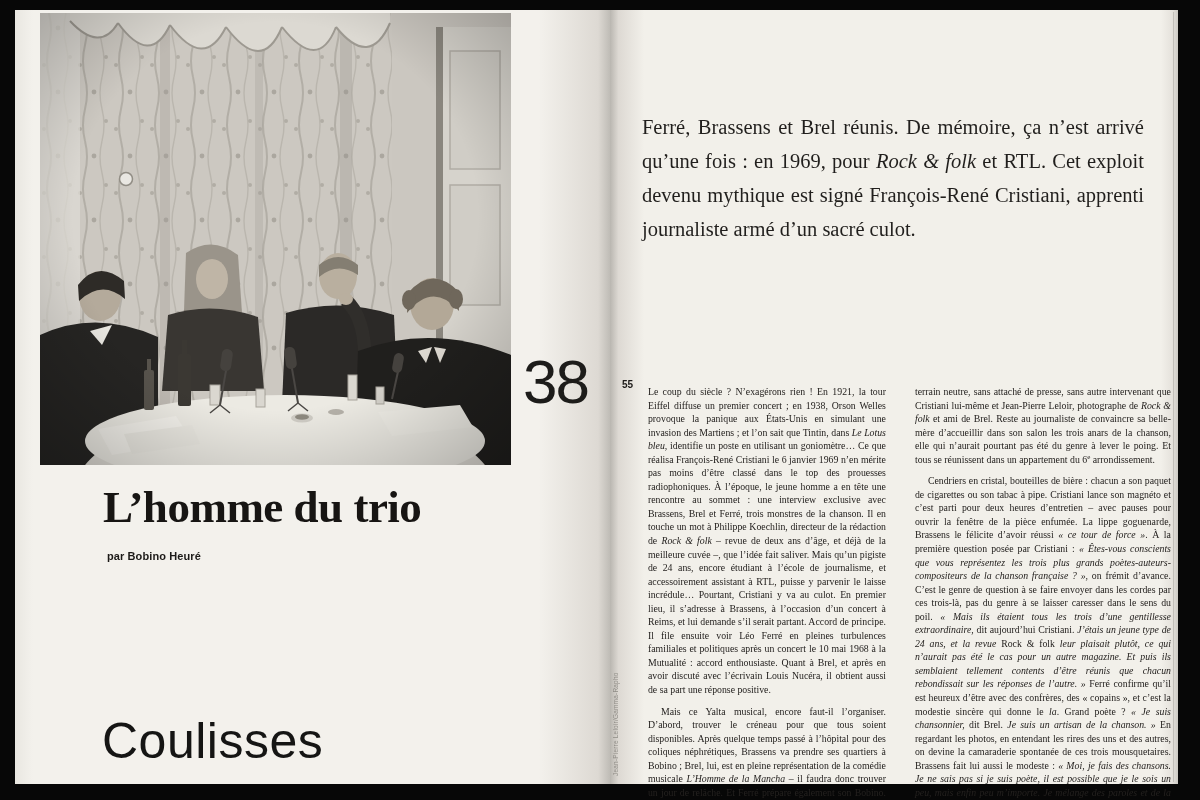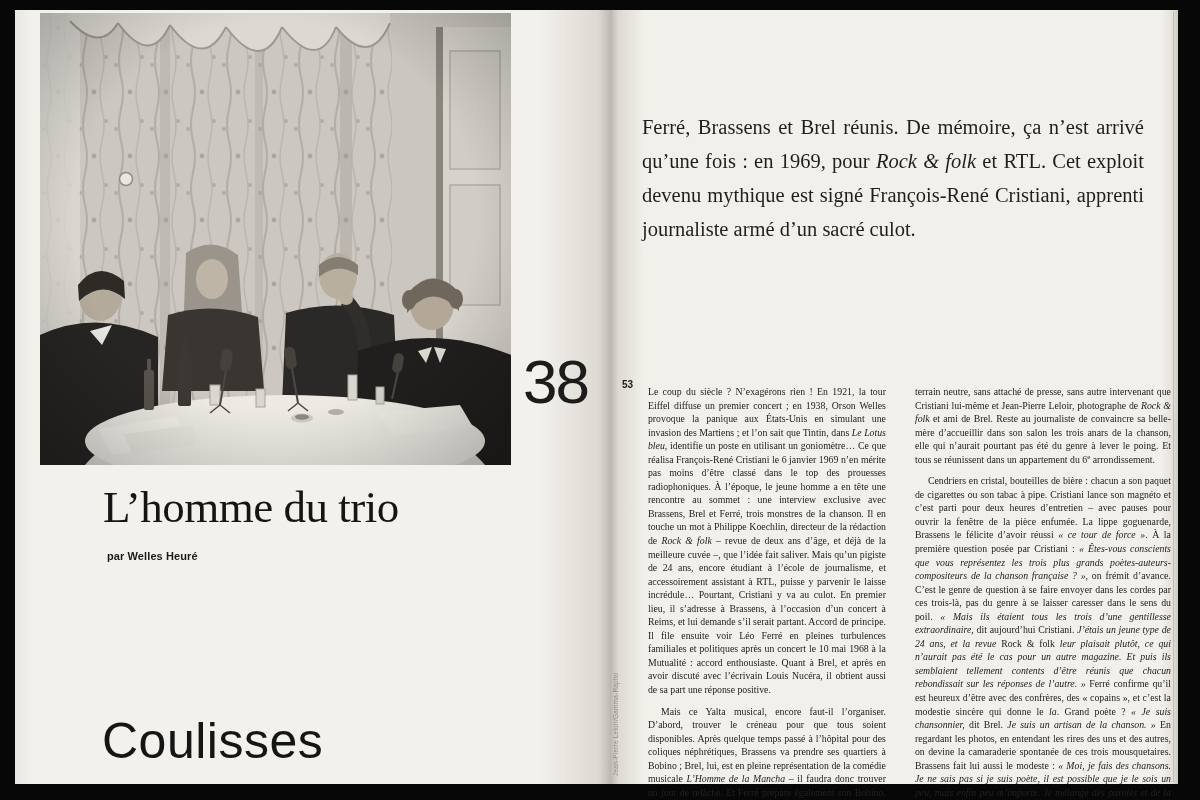--- a/index.html
+++ b/index.html
@@ -28,21 +28,21 @@
     position:absolute;left:25px;top:3px;width:471px;height:452px;overflow:hidden;
     background:#c6c2bb;
   }
   .photo svg{display:block;width:100%;height:100%;}
   .bignum{
     position:absolute;left:508px;top:341px;
     font-size:62px;line-height:1;letter-spacing:-2px;color:#1d1c1a;font-weight:400;
   }
   .title{
     position:absolute;left:88px;top:472px;width:460px;
-    font-family:"Liberation Serif",serif;font-weight:400;
+    font-family:"Liberation Serif",serif;font-weight:700;
     font-size:45px;line-height:1.15;letter-spacing:-0.5px;color:#171513;
   }
   .byline{
     position:absolute;left:92px;top:540px;
     font-size:11px;font-weight:bold;color:#1c1a18;letter-spacing:0.1px;
   }
   .section{
     position:absolute;left:87px;top:706px;
     font-size:50px;line-height:1;font-weight:400;letter-spacing:0.5px;color:#151514;
   }
@@ -189,30 +189,30 @@
         </g>
 
         <rect width="471" height="452" fill="url(#vig)"></rect>
       </svg>
     </div>
 
     <div class="bignum">38</div>
 
     <h1 class="title" style="margin:0;">L’homme du trio</h1>
 
-    <div class="byline">par Welles Heuré</div>
+    <div class="byline">par Bobino Heuré</div>
 
     <div class="section">Coulisses</div>
   </div>
 
   <div class="page page-right">
 
     <div class="intro"><span>Ferré, Brassens et Brel réunis. De mémoire, ça n’est arrivé qu’une fois&nbsp;: en 1969, pour </span><span class="it">Rock &amp; folk</span><span> et RTL. Cet exploit devenu mythique est signé François-René Cristiani, apprenti journaliste armé d’un sacré culot.</span></div>
 
-    <div class="marker">53</div>
+    <div class="marker">55</div>
 
     <div class="col col1">
         <p class="bp"><span>Le coup du siècle&nbsp;? N’exagérons rien&nbsp;! En 1921, la tour Eiffel diffuse un premier concert&nbsp;; en 1938, Orson Welles provoque la panique aux États-Unis en simulant une invasion des Martiens&nbsp;; et l’on sait que Tintin, dans </span><span class="it">Le Lotus bleu</span><span>, identifie un poste en utilisant un goniomètre… Ce que réalisa François-René Cristiani le 6 janvier 1969 n’en mérite pas moins d’être classé dans le top des prouesses radiophoniques. À l’époque, le jeune homme a en tête une rencontre au sommet&nbsp;: une interview exclusive avec Brassens, Brel et Ferré, trois monstres de la chanson. Il en touche un mot à Philippe Koechlin, directeur de la rédaction de </span><span class="it">Rock &amp; folk</span><span> – revue de deux ans d’âge, et déjà de la meilleure cuvée –, que l’idée fait saliver. Mais qu’un pigiste de 24 ans, encore étudiant à l’école de journalisme, et accessoirement assistant à RTL, puisse y parvenir le laisse incrédule… Pourtant, Cristiani y va au culot. En premier lieu, il s’adresse à Brassens, à l’occasion d’un concert à Reims, et lui demande s’il serait partant. Accord de principe. Il file ensuite voir Léo Ferré en pleines turbulences familiales et politiques après un concert le 10 mai 1968 à la Mutualité&nbsp;: accord enthousiaste. Quant à Brel, et après en avoir discuté avec l’écrivain Louis Nucéra, il obtient aussi de sa part une réponse positive.</span></p>
         <p class="bp ind"><span>Mais ce Yalta musical, encore faut-il l’organiser. D’abord, trouver le créneau pour que tous soient disponibles. Après quelque temps passé à l’hôpital pour des coliques néphrétiques, Brassens va prendre ses quartiers à Bobino&nbsp;; Brel, lui, est en pleine représentation de la comédie musicale </span><span class="it">L’Homme de la Mancha</span><span> – il faudra donc trouver un jour de relâche. Et Ferré prépare également son Bobino. Ensuite, il faudra jongler avec les questions diplomatiques&nbsp;: les directeurs des programmations musicales d’Europe 1 et de RTL se mènent alors une guerre sans merci, se partageant les artistes. La solution semble tenir dans un</span></p>
       </div>
     <div class="col col2">
         <p class="bp"><span>terrain neutre, sans attaché de presse, sans autre intervenant que Cristiani lui-même et Jean-Pierre Leloir, photographe de </span><span class="it">Rock &amp; folk</span><span> et ami de Brel. Reste au journaliste de convaincre sa belle-mère d’accueillir dans son salon les trois anars de la chanson, elle qui n’aurait pourtant pas été du genre à lever le poing. Et tous se réunissent dans un appartement du 6</span><sup>e</sup><span> arrondissement.</span></p>
         <p class="bp ind"><span>Cendriers en cristal, bouteilles de bière&nbsp;: chacun a son paquet de cigarettes ou son tabac à pipe. Cristiani lance son magnéto et c’est parti pour deux heures d’entretien – avec pauses pour ouvrir la fenêtre de la pièce enfumée. La lippe goguenarde, Brassens le félicite d’avoir réussi </span><span class="it">«&nbsp;ce tour de force&nbsp;»</span><span>. À la première question posée par Cristiani&nbsp;: </span><span class="it">«&nbsp;Êtes-vous conscients que vous représentez les trois plus grands poètes-auteurs-compositeurs de la chanson française&nbsp;?&nbsp;»</span><span>, on frémit d’avance. C’est le genre de question à se faire envoyer dans les cordes par ces trois-là, pas du genre à se laisser caresser dans le sens du poil. </span><span class="it">«&nbsp;Mais ils étaient tous les trois d’une gentillesse extraordinaire, </span><span>dit aujourd’hui Cristiani. </span><span class="it">J’étais un jeune type de 24 ans, et la revue </span><span>Rock &amp; folk</span><span class="it"> leur plaisait plutôt, ce qui n’aurait pas été le cas pour un autre magazine. Et puis ils semblaient tellement contents d’être réunis que chacun rebondissait sur les réponses de l’autre.&nbsp;»</span><span> Ferré confirme qu’il est heureux d’être avec des confrères, des «&nbsp;copains&nbsp;», et c’est la modestie sincère qui donne le </span><span class="it">la</span><span>. Grand poète&nbsp;? </span><span class="it">«&nbsp;Je suis chansonnier, </span><span>dit Brel. </span><span class="it">Je suis un artisan de la chanson.&nbsp;»</span><span> En regardant les photos, en entendant les rires des uns et des autres, on devine la camaraderie spontanée de ces trois mousquetaires. Brassens fait lui aussi le modeste&nbsp;: </span><span class="it">«&nbsp;Moi, je fais des chansons. Je ne sais pas si je suis poète, il est possible que je le sois un peu, mais enfin peu m’importe. Je mélange des paroles et de la musique et puis je les chante, c’est pas tout à fait pareil. On n’a pas de carte de visite avec ‹ poète › dessus.&nbsp;»</span><span> Ferré parle d’amour du public, quitte à se faire siffler, ce qui serait un honneur. Ce qui</span></p>
       </div>
 

